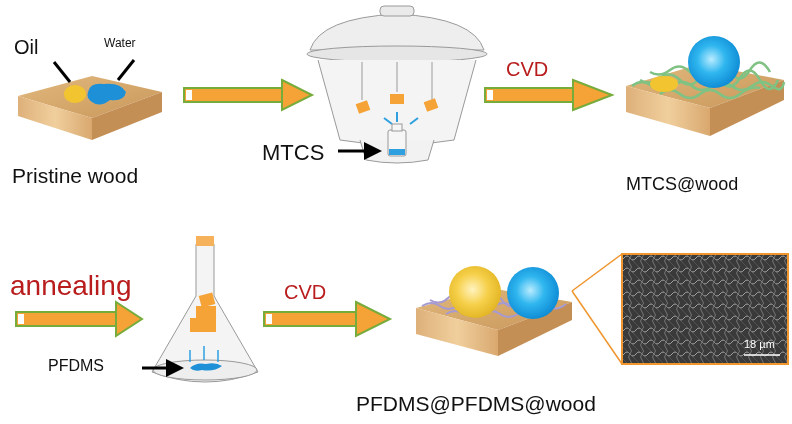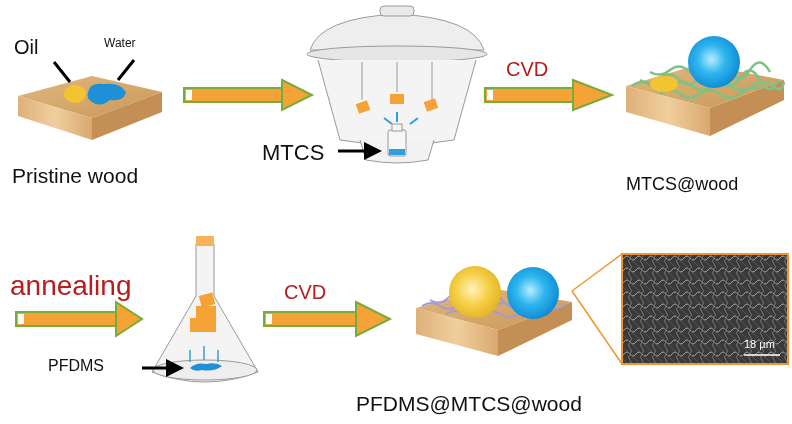--- a/index.html
+++ b/index.html
@@ -160,14 +160,14 @@
 
 <div class="txt" style="left:14px;top:36px;font-size:20px;">Oil</div>
 <div class="txt" style="left:104px;top:36px;font-size:12px;">Water</div>
 <div class="txt" style="left:12px;top:164px;font-size:21px;">Pristine wood</div>
 <div class="txt" style="left:262px;top:140px;font-size:22px;">MTCS</div>
 <div class="txt red" style="left:506px;top:58px;font-size:20px;">CVD</div>
 <div class="txt" style="left:626px;top:174px;font-size:18px;">MTCS@wood</div>
 <div class="txt red" style="left:10px;top:270px;font-size:28px;">annealing</div>
 <div class="txt" style="left:48px;top:357px;font-size:16px;">PFDMS</div>
 <div class="txt red" style="left:284px;top:281px;font-size:20px;">CVD</div>
-<div class="txt" style="left:356px;top:392px;font-size:21px;">PFDMS@MTCS@wood</div>
+<div class="txt" style="left:356px;top:392px;font-size:21px;">PFDMS@PFDMS@wood</div>
 <div class="txt" style="left:744px;top:338px;font-size:11px;color:#fff;">18 µm</div>
 
 </body></html>

